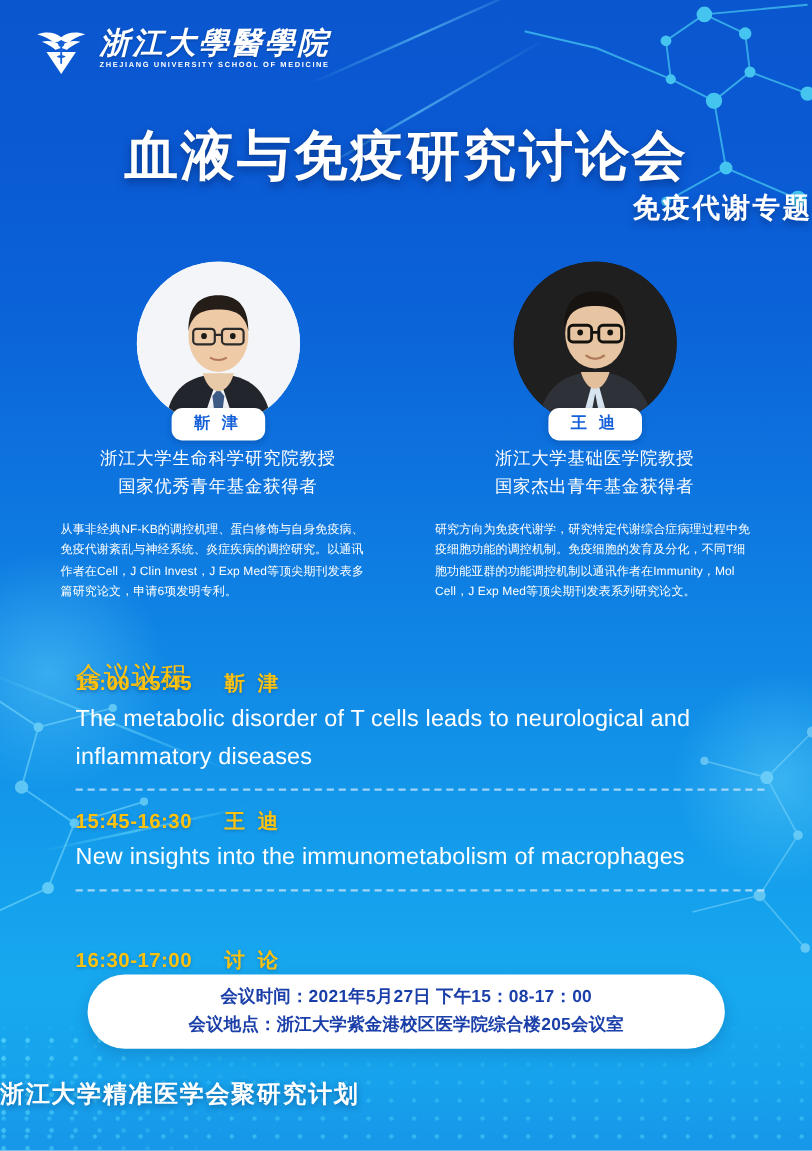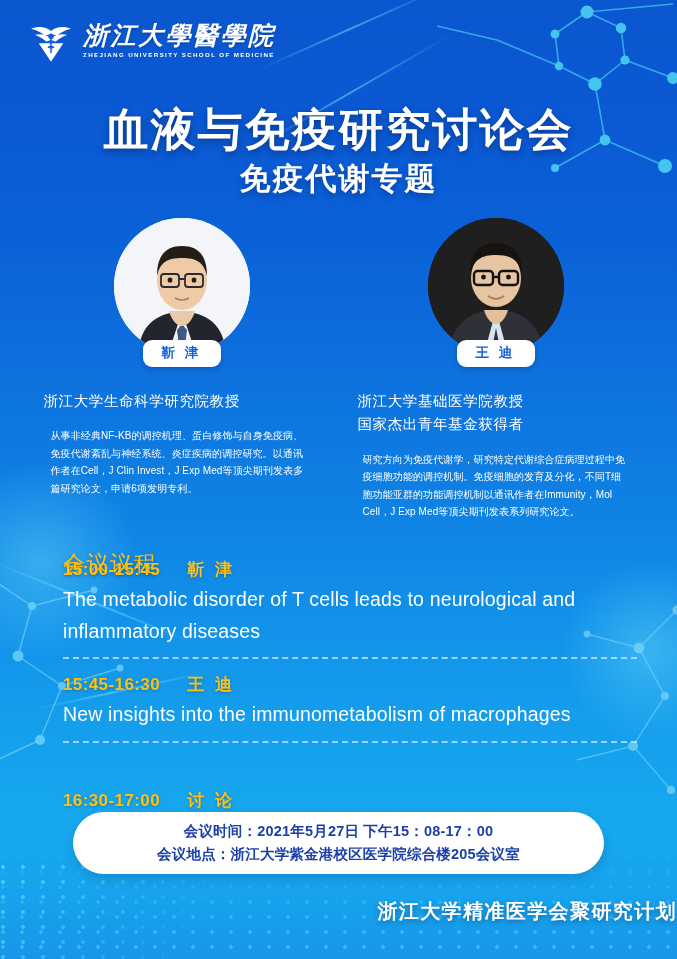--- a/index.html
+++ b/index.html
@@ -60,23 +60,23 @@
     letter-spacing:1.35px; margin-top:4px;
   }
   
   #title {
     position:absolute; top:100px; left:0; right:0; text-align:center;
     font-family:"DejaVu Sans","Liberation Sans",sans-serif;
     font-size:45px; font-weight:700; color:#ffffff; letter-spacing:2px;
     text-shadow:0 3px 7px rgba(0,30,90,.5), 0 0 1px rgba(0,0,0,.4);
   }
   #subtitle {
-    position:absolute; top:158px; left:0; right:0; text-align:center;
+    position:absolute; top:158px; left:0; right:0; text-align:right;
     font-family:"DejaVu Sans","Liberation Sans",sans-serif;
-    font-size:31px; font-weight:700; color:#ffffff; letter-spacing:2px;
+    font-size:23px; font-weight:700; color:#ffffff; letter-spacing:2px;
     text-shadow:0 3px 6px rgba(0,30,90,.45);
   }
   
   #speakers {
     position:absolute; top:218px; left:0; right:0;
     display:flex; justify-content:center; gap:38px;
   }
   .speaker { width:276px; position:relative; }
   .portraitWrap { position:relative; width:136px; height:136px; margin:0 auto; }
   .portrait {
@@ -86,21 +86,21 @@
   .portrait.dark  { background:#201f1f; }
   .badge {
     position:absolute; left:50%; transform:translateX(-50%);
     bottom:-13px; min-width:78px; padding:4px 14px 5px;
     background:#ffffff; border-radius:9px;
     color:#1560d8; font-size:13.5px; font-weight:700; text-align:center;
     letter-spacing:3px; box-shadow:0 2px 5px rgba(0,20,70,.22);
     white-space:nowrap;
   }
   .role {
-    margin-top:36px; text-align:left; color:#ffffff;
+    margin-top:18px; text-align:center; color:#ffffff;
     font-size:14.5px; line-height:1.62; letter-spacing:.6px; font-weight:400;
   }
   .bio {
     margin:14px auto 0; width:262px;
     color:#ffffff; font-size:10px; line-height:1.74;
     letter-spacing:.1px; text-align:left;
   }
   .speaker.right .bio { width:266px; }
   
   .figure { position:absolute; left:0; right:0; bottom:0; top:0; }
@@ -132,21 +132,21 @@
     position:absolute; left:73px; right:73px; top:812px; height:62px;
     background:#ffffff; border-radius:31px;
     display:flex; flex-direction:column; align-items:center; justify-content:center;
     box-shadow:0 4px 12px rgba(0,25,80,.18);
   }
   #infoBox div {
     color:#1b3fa8; font-size:14.5px; font-weight:700;
     letter-spacing:.2px; line-height:1.62;
   }
   #footerLine {
-    position:absolute; left:0; right:0; top:898px; text-align:right;
+    position:absolute; left:0; right:0; top:898px; text-align:left;
     font-family:"DejaVu Sans","Liberation Sans",sans-serif;
     font-size:20px; font-weight:700; color:#ffffff; letter-spacing:1.4px;
     text-shadow:0 2px 5px rgba(0,40,90,.45);
   }
 </style>
 </head>
 <body>
 
 <div id="poster">
 
@@ -259,20 +259,21 @@
             </g>
             <ellipse cx="56" cy="62" rx="2.4" ry="2.6" fill="#1d1b18"></ellipse>
             <ellipse cx="80" cy="62" rx="2.4" ry="2.6" fill="#1d1b18"></ellipse>
             <path d="M61 80 q7 4 14 0" stroke="#b4765c" stroke-width="1.6" fill="none"></path>
           </svg>
         </div>
         <div class="badge">靳 津</div>
       </div>
       <div class="role">
         <div>浙江大学生命科学研究院教授</div>
+        <div>国家优秀青年基金获得者</div>
       </div>
       <div class="bio">从事非经典NF-KB的调控机理、蛋白修饰与自身免疫病、免疫代谢紊乱与神经系统、炎症疾病的调控研究。以通讯作者在Cell，J Clin Invest，J Exp Med等顶尖期刊发表多篇研究论文，申请6项发明专利。</div>
     </div>
 
     <div class="speaker right">
       <div class="portraitWrap">
         <div class="portrait dark">
           <svg class="figure" viewBox="0 0 136 136">
             <rect width="136" height="136" fill="#201f1f"></rect>
             <path d="M20 136 C24 104 44 92 68 92 C92 92 112 104 116 136 Z" fill="#2e3137"></path>

